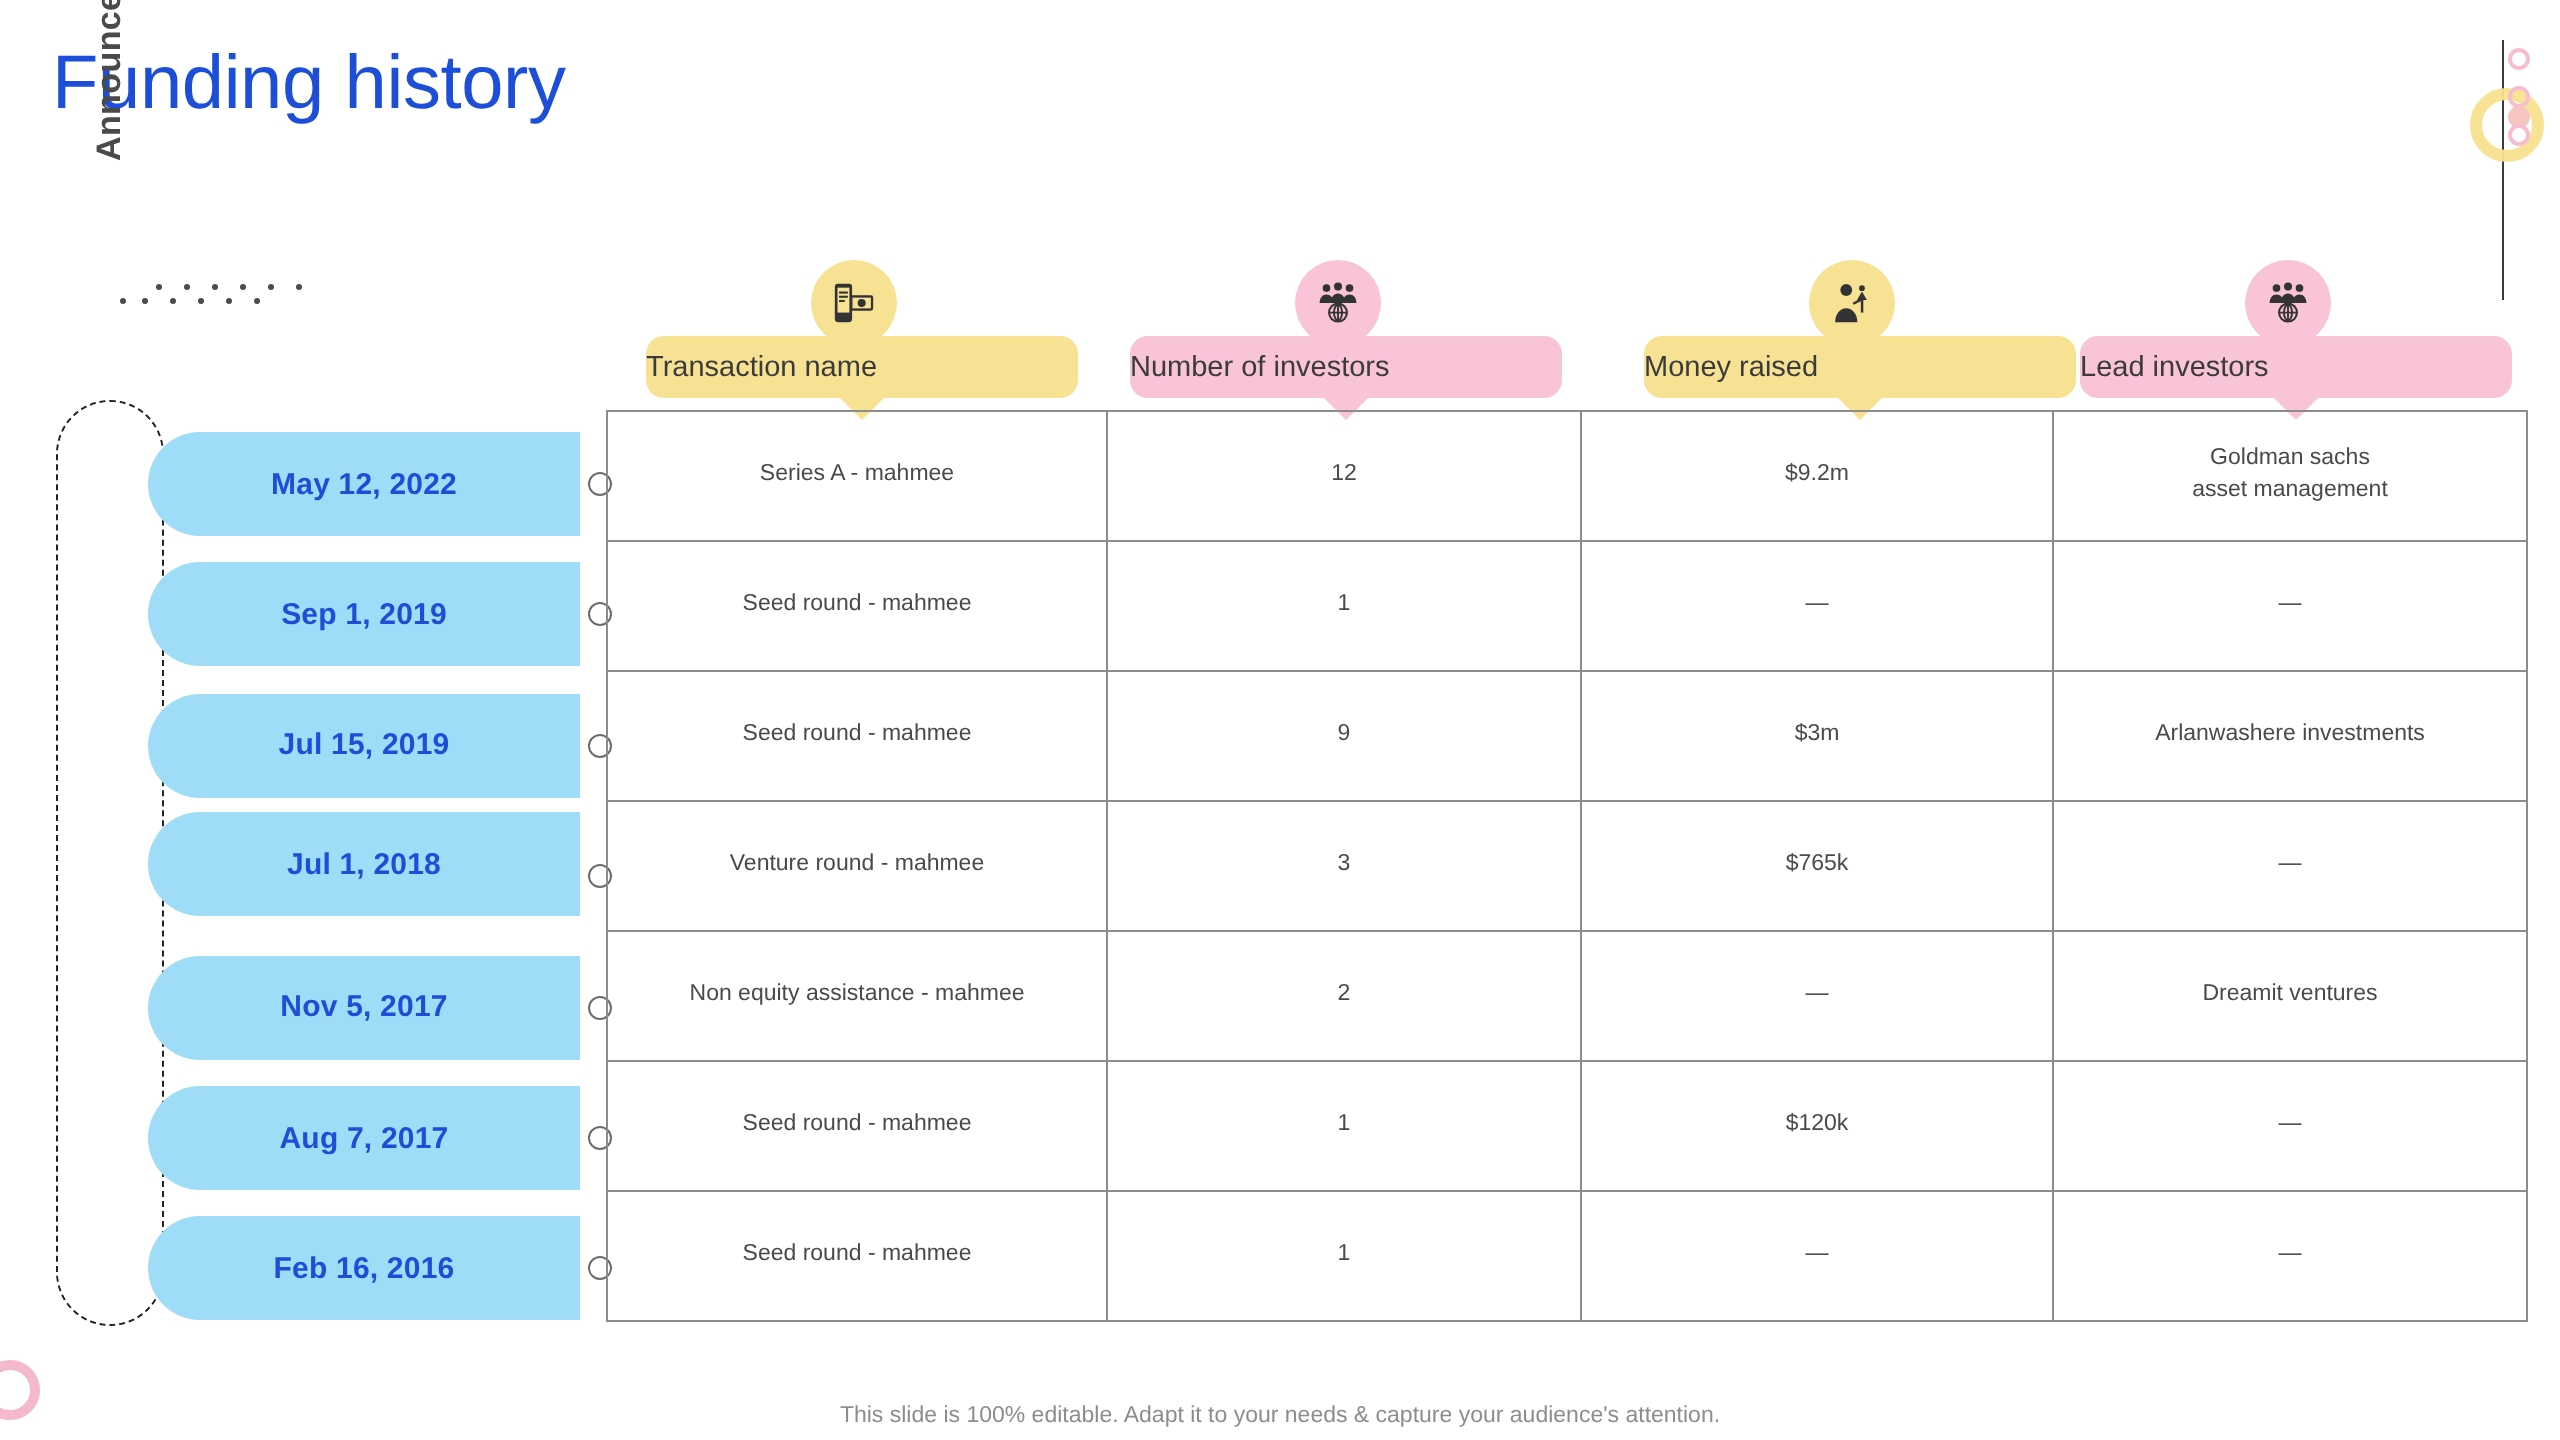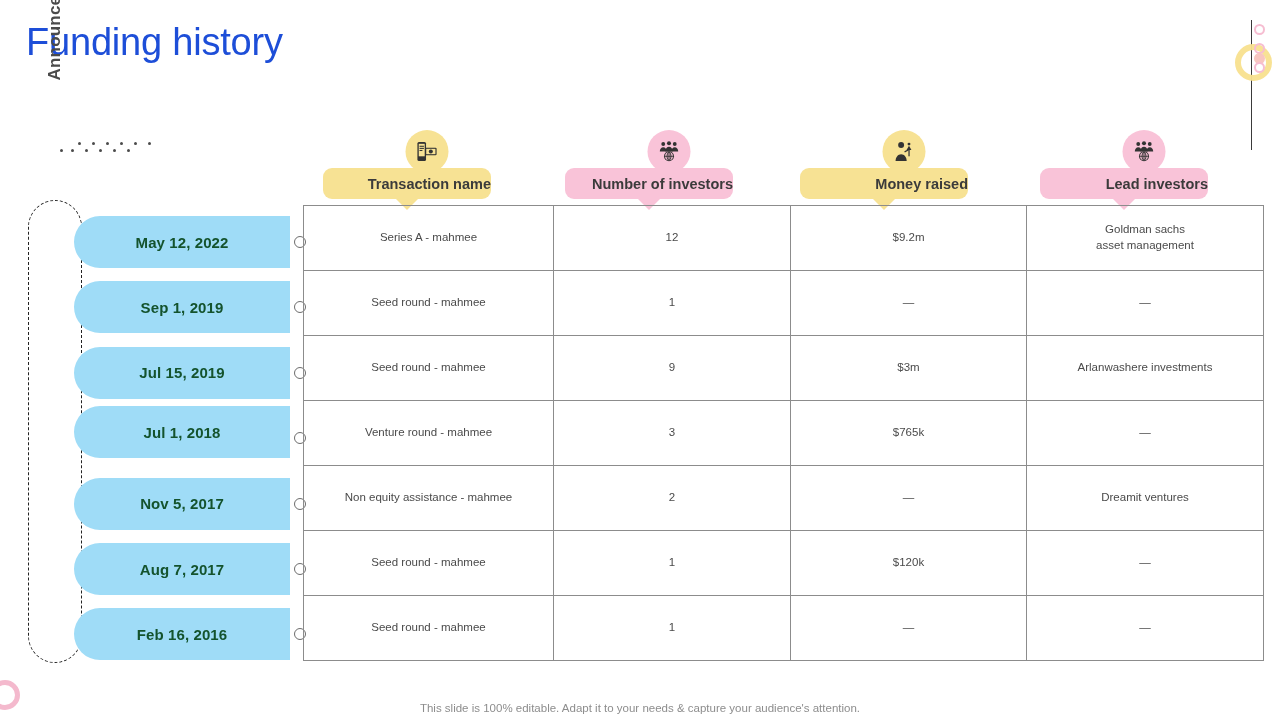--- a/index.html
+++ b/index.html
@@ -72,37 +72,37 @@
     font-size: 17px; font-weight: bold; color: #4a4a4a; letter-spacing: .2px;
   }
 
   
   .date-pill {
     position: absolute; left: 74px;
     width: 216px; height: 52px;
     background: #9fdcf7;
     border-radius: 26px 0 0 26px;
     display: flex; align-items: center; justify-content: center;
-    font-size: 15px; font-weight: bold; color: #14532d;
+    font-size: 15px; font-weight: bold; color: #1d4ed8;
     letter-spacing: .1px;
   }
 
   .connector-ring {
     position: absolute; left: 294px;
     width: 12px; height: 12px; border-radius: 50%;
     border: 1.2px solid #6d6d6d; background: transparent;
   }
 
   
   .col-header { position: absolute; top: 168px; width: 208px; height: 32px; }
   .col-banner {
-    position: absolute; left: 0; top: 0; width: 168px; height: 31px;
+    position: absolute; left: 0; top: 0; width: 216px; height: 31px;
     border-radius: 9px;
-    display: flex; align-items: center; justify-content: flex-end;
-    font-size: 14.5px; font-weight: bold; color: #3b3b3b;
+    display: flex; align-items: center; justify-content: flex-start;
+    font-size: 14.5px; font-weight: normal; color: #3b3b3b;
   }
   .col-banner::after {
     content: ""; position: absolute; left: 50%; bottom: -11px;
     transform: translateX(-50%);
     width: 0; height: 0;
     border-left: 12px solid transparent;
     border-right: 12px solid transparent;
     border-top: 12px solid currentColor;
   }
   .col-badge {
@@ -237,21 +237,21 @@
             <circle cx="12" cy="17" r="5.2"></circle>
             <circle cx="12" cy="17" r="4.1" fill="#f9c3d8"></circle>
             <path d="M12 12.9v8.2M7.9 17h8.2" stroke="#333" stroke-width="1" fill="none"></path>
             <ellipse cx="12" cy="17" rx="2.1" ry="4.1" stroke="#333" stroke-width="1" fill="none"></ellipse>
           </svg>
         </div>
         <div class="col-banner">
           <span>Number of investors</span>
         </div>
       </div>
-      <div class="col-header hdr-yellow" style="left: 800px;">
+      <div class="col-header hdr-yellow" style="left: 822px;">
         <div class="col-badge">
           <svg viewBox="0 0 24 24" fill="#333">
             <circle cx="9" cy="5.2" r="3.1"></circle>
             <path d="M3.2 22c0-4.2 2.6-7.2 5.8-7.2s5.8 3 5.8 7.2z"></path>
             <path d="M14.6 10.4l2.6-4.4 2.6 4.4z"></path>
             <rect x="16.6" y="10" width="1.3" height="7"></rect>
             <circle cx="17.2" cy="4.3" r="1.5"></circle>
             <path d="M12.6 12.4l4.2-2.2" stroke="#333" stroke-width="1.3" fill="none"></path>
           </svg>
         </div>

